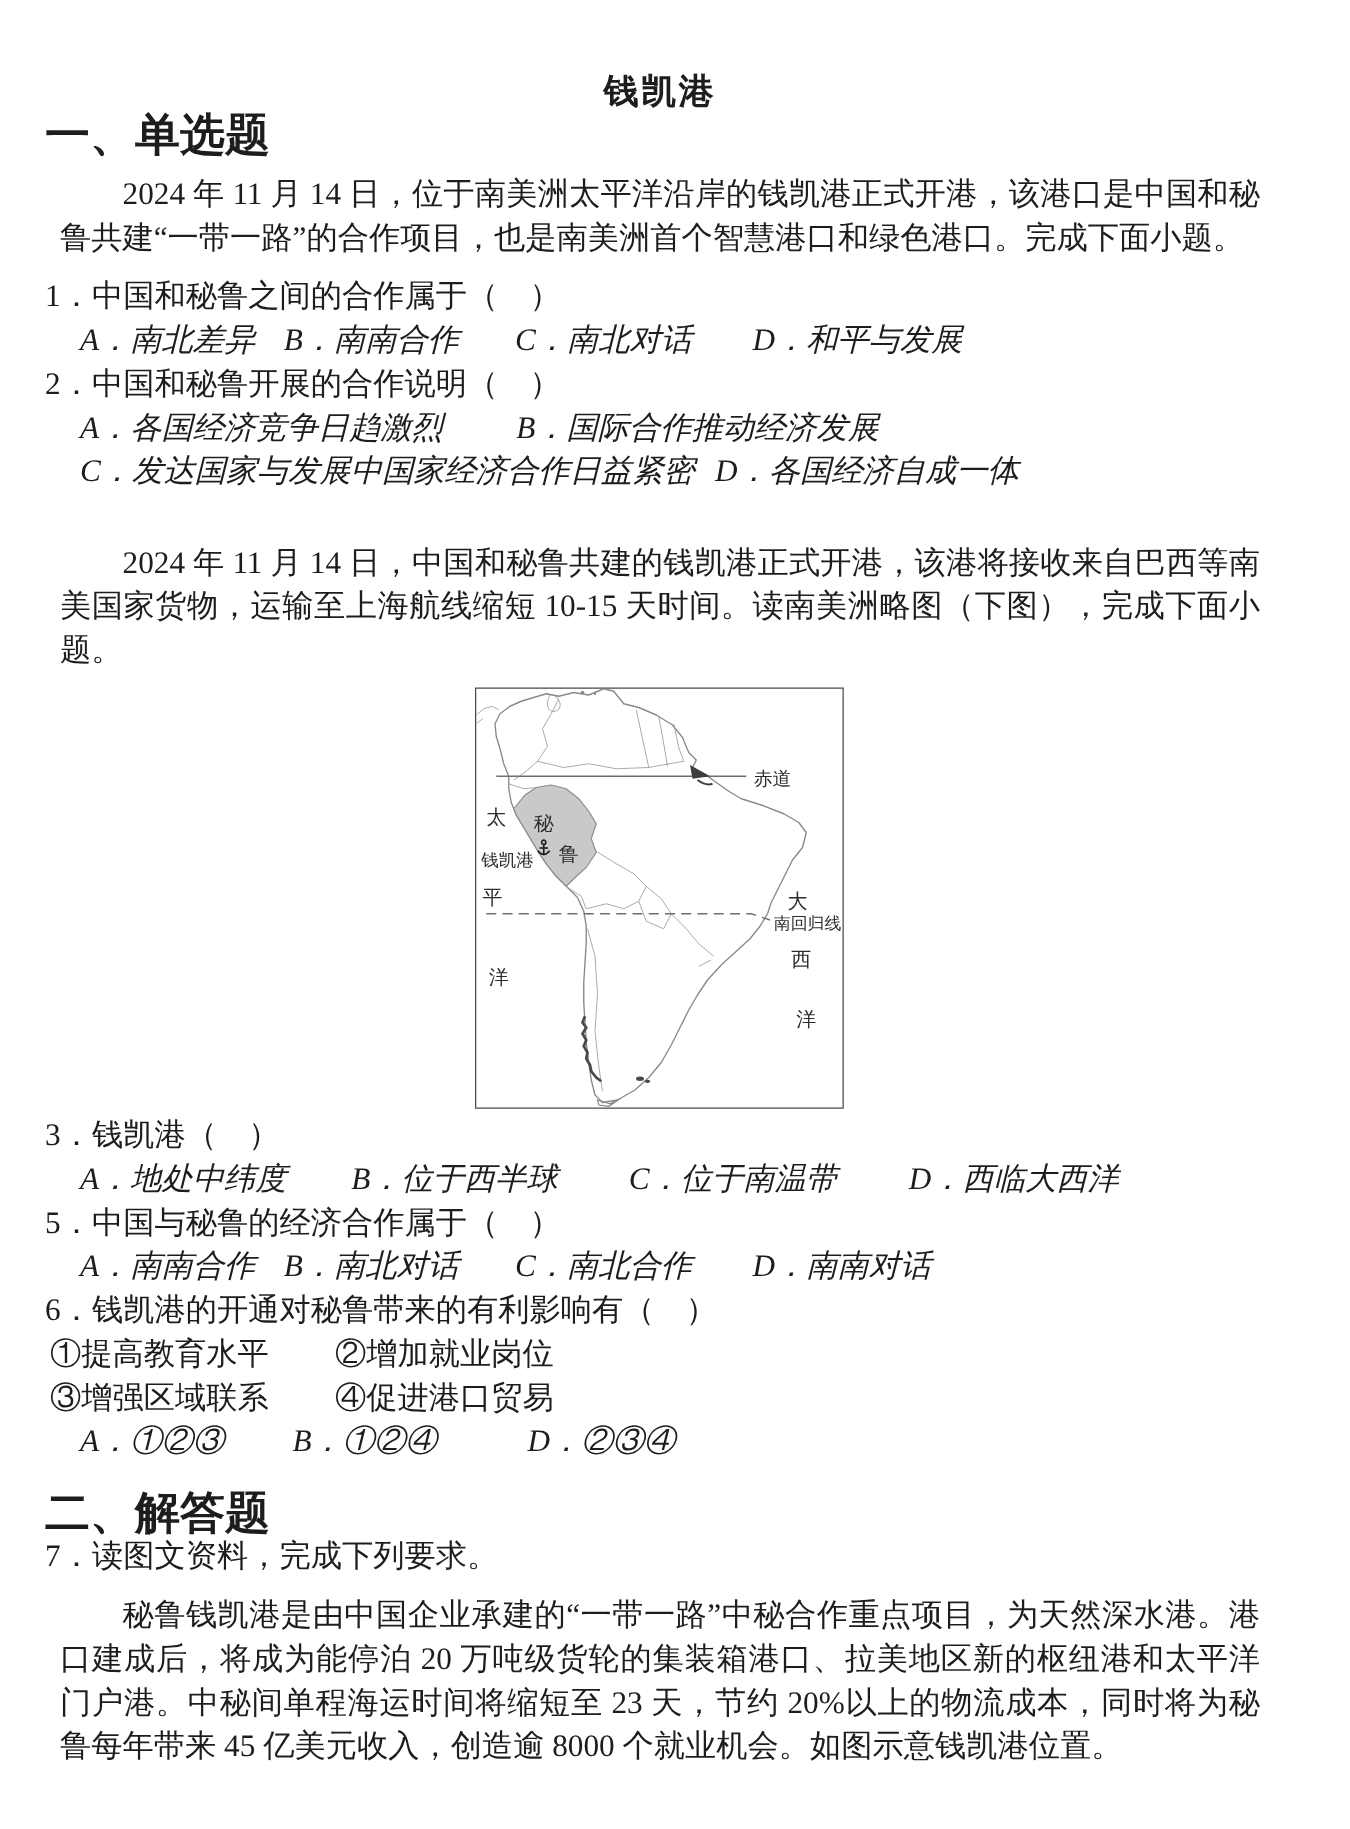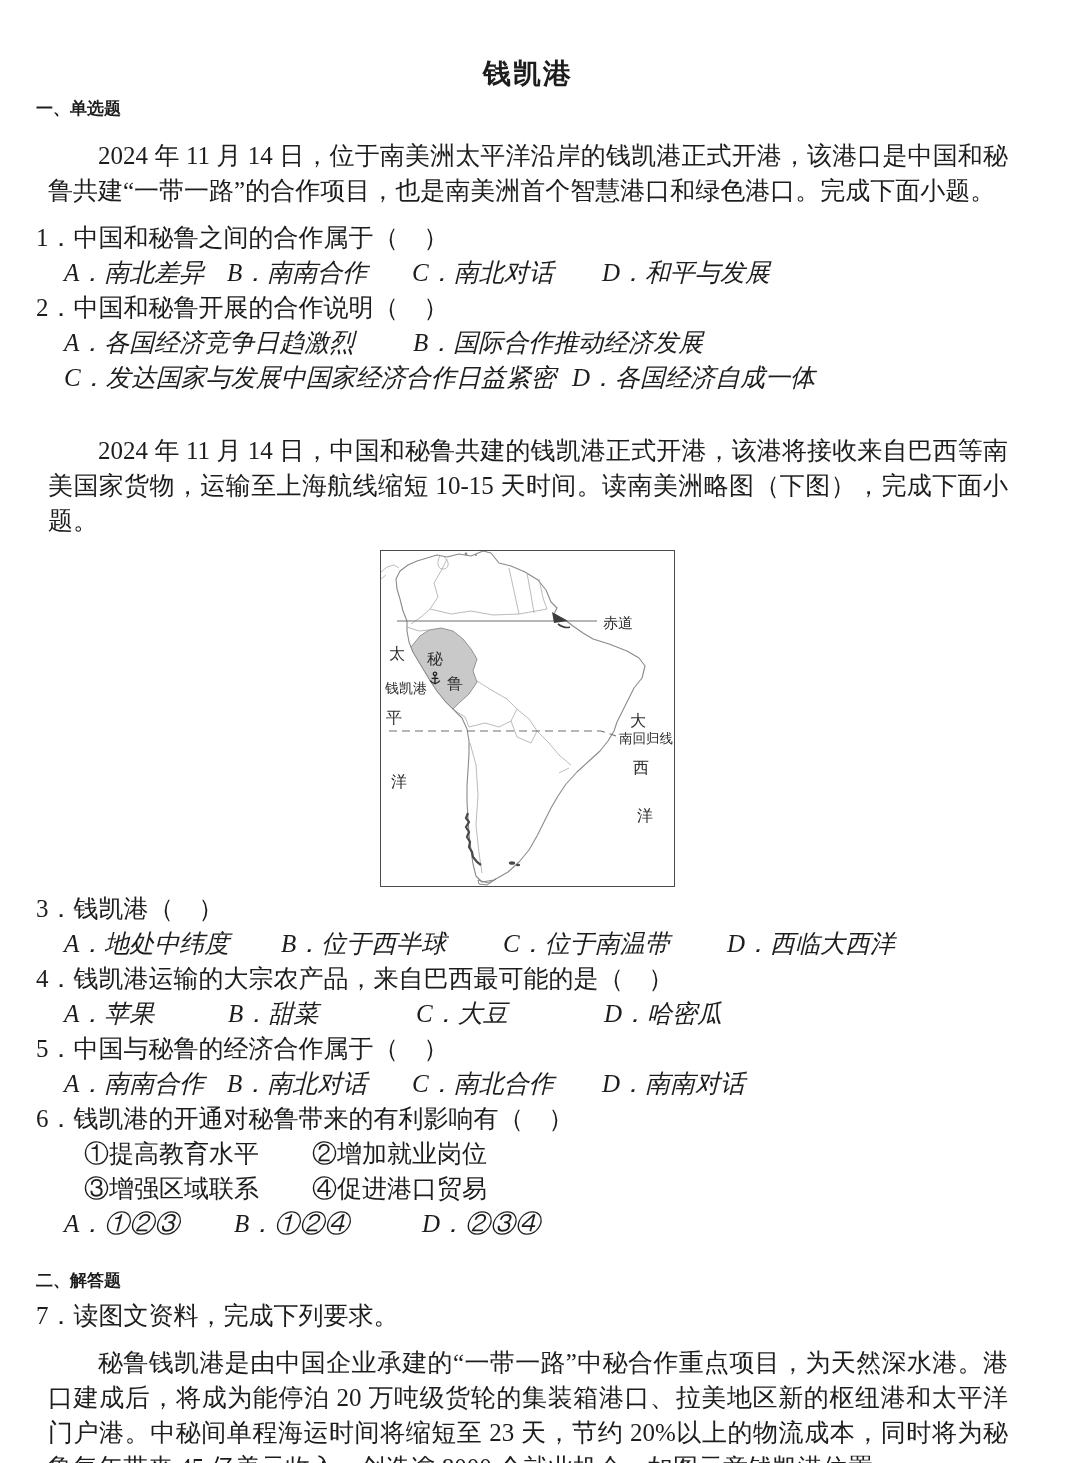--- a/index.html
+++ b/index.html
@@ -10,28 +10,28 @@
     font-family:"Liberation Serif","DejaVu Serif",serif;
     font-size:25px;
     line-height:35px;
     overflow:hidden;
   }
   .page { padding:56px 60px 0 36px; }
   .title {
     text-align:center; font-weight:bold; font-size:28px;
     line-height:35px; letter-spacing:2px;
   }
-  .sec-heading { font-weight:bold; font-size:17px; line-height:35px; }
+  .sec-heading { font-weight:bold; font-size:36px; line-height:35px; }
   p.intro { margin:12px; text-indent:2em; text-align:justify; }
   .gap26 { height:26px; }
   .gap22 { height:22px; }
   .stem { line-height:35px; }
   .opts { display:flex; padding-left:28px;font-style:italic; }
   .opts span { flex:0 0 auto; white-space:nowrap; }
-  .items { display:flex; padding-left:4px;margin-left:44px; }
+  .items { display:flex; padding-left:4px; }
   .items span { flex:0 0 auto; white-space:nowrap; }
   .w163{width:163px} .w185{width:185px} .w190{width:190px}
   .w349{width:349px} .w508{width:508px}
   .w217{width:217px} .w222{width:222px} .w224{width:224px}
   .w164{width:164px} .w188{width:188px}
   .w170{width:170px}
   .w228{width:228px}
   .map-wrap { width:296px; margin:2px auto 4px auto; }
   .map-wrap svg { display:block; border:1.5px solid #4a4a4a; background:#fff; }
   .map-label { font-family:"Liberation Serif","DejaVu Serif",serif; fill:#2c2c2c; }
@@ -138,29 +138,20 @@
   <div>
     <div class="stem"><span>3．</span><span>钱凯港（　）</span></div>
     <div class="opts">
       <span class="w217">A．地处中纬度</span>
       <span class="w222">B．位于西半球</span>
       <span class="w224">C．位于南温带</span>
       <span>D．西临大西洋</span>
     </div>
   </div>
 
-  <div>
-    <div class="stem"><span>4．</span><span>钱凯港运输的大宗农产品，来自巴西最可能的是（　）</span></div>
-    <div class="opts">
-      <span class="w164">A．苹果</span>
-      <span class="w188">B．甜菜</span>
-      <span class="w188">C．大豆</span>
-      <span>D．哈密瓜</span>
-    </div>
-  </div>
 
   <div>
     <div class="stem"><span>5．</span><span>中国与秘鲁的经济合作属于（　）</span></div>
     <div class="opts">
       <span class="w163">A．南南合作</span>
       <span class="w185">B．南北对话</span>
       <span class="w190">C．南北合作</span>
       <span>D．南南对话</span>
     </div>
   </div>

